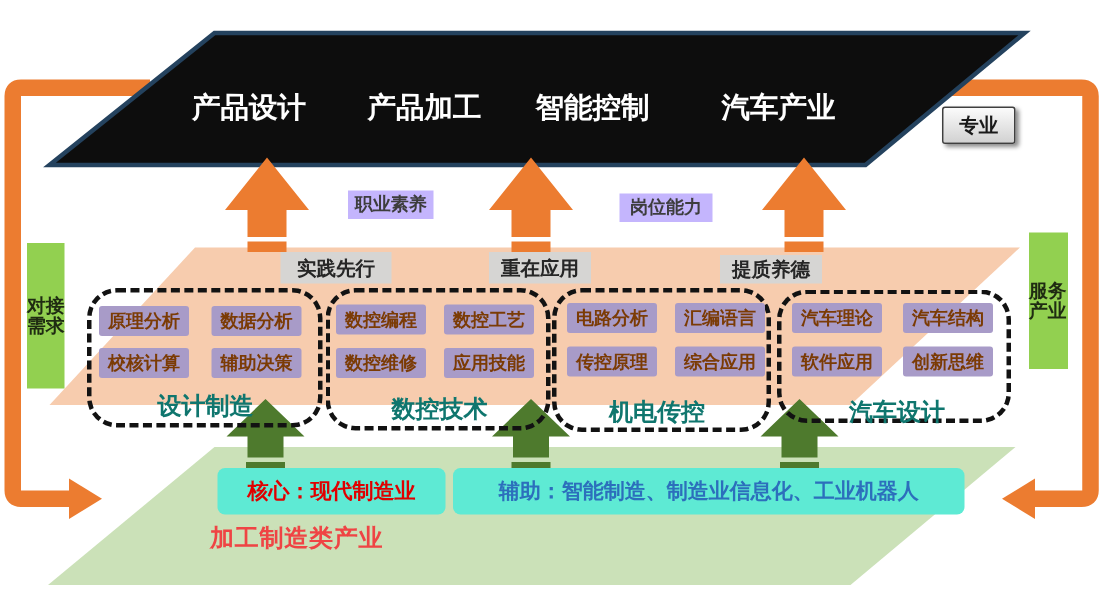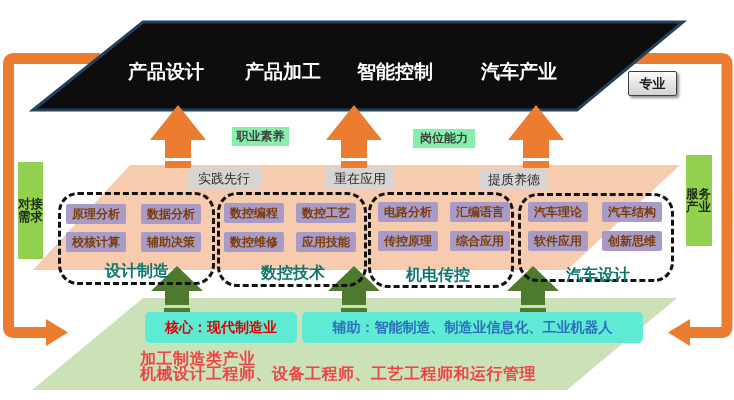--- a/index.html
+++ b/index.html
@@ -5,23 +5,23 @@
   html,body{margin:0;padding:0;background:#fff;}
   #stage{position:relative;width:734px;height:400px;background:#fff;overflow:hidden;
          font-family:"Liberation Sans","DejaVu Sans",sans-serif;}
   #bg{position:absolute;left:0;top:0;width:734px;height:400px;}
   .abs{position:absolute;}
   .toptitle{color:#fff;font-weight:bold;font-size:19px;text-align:center;width:80px;top:59px;}
   .tagbtn{width:47px;height:23px;border:1px solid #3f3f3f;border-radius:2px;
           background:linear-gradient(#fbfbfb,#d2d2d2);box-shadow:2px 2px 3px rgba(0,0,0,.45);
           display:flex;align-items:center;justify-content:center;
           font-size:13px;font-weight:bold;color:#1a1a1a;}
-  .peachlbl{background:#86efac;color:#3d3d3d;font-size:12px;font-weight:bold;
+  .peachlbl{background:#c4b5fd;color:#3d3d3d;font-size:12px;font-weight:bold;
             display:flex;align-items:center;justify-content:center;height:19px;}
-  .graylbl{background:#d6d5d3;color:#262626;font-size:13px;font-weight:normal;
+  .graylbl{background:#d6d5d3;color:#262626;font-size:13px;font-weight:bold;
            display:flex;align-items:center;justify-content:center;height:21px;}
   .sidebox{background:#92d050;color:#1f2b12;font-size:12.5px;font-weight:bold;
            display:flex;flex-direction:column;align-items:center;justify-content:space-evenly;
            line-height:1;}
   .dashedbox{border:3px dashed #121212;border-radius:20px;background:transparent;}
   .chip{width:60px;height:20px;background:#a89bc8;color:#7b3b05;font-size:12px;font-weight:bold;
         display:flex;align-items:center;justify-content:center;border-radius:2px;}
   .grouplbl{width:90px;text-align:center;font-size:16px;font-weight:bold;color:#0f766e;}
   .bottombar{height:31px;background:#5eead4;border-radius:5px;display:flex;align-items:center;
              justify-content:center;font-size:14px;font-weight:bold;}
@@ -111,15 +111,14 @@
 
   <div class="abs grouplbl" style="left:92px;top:261px;">设计制造</div>
   <div class="abs grouplbl" style="left:248px;top:263px;">数控技术</div>
   <div class="abs grouplbl" style="left:393px;top:265px;">机电传控</div>
   <div class="abs grouplbl" style="left:553px;top:265px;">汽车设计</div>
 
   <div class="abs bottombar core" style="left:145px;top:312px;width:152px;">核心：现代制造业</div>
   <div class="abs bottombar aux" style="left:302px;top:312px;width:341px;">辅助：智能制造、制造业信息化、工业机器人</div>
 
   <div class="abs indtext" style="left:140px;top:349px;">加工制造类产业</div>
-  <div class="abs indtext" style="left:140px;top:364px;">机械设计工程师、设备工程师、工艺工程师和运行管理</div>
 
 </div>
 
 </body></html>

